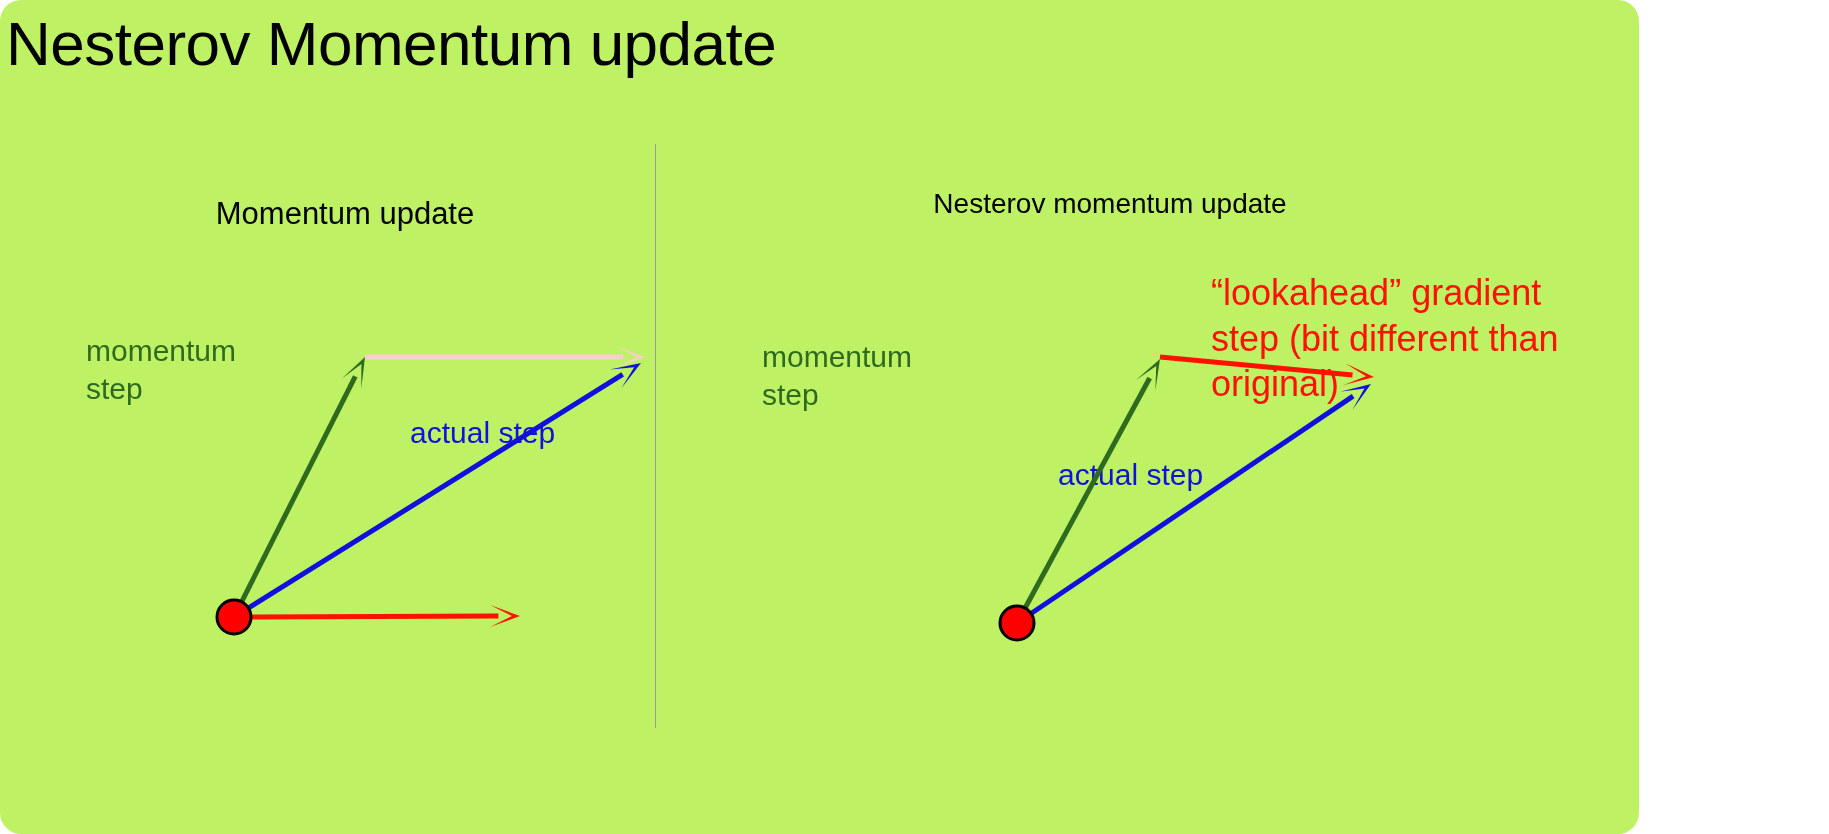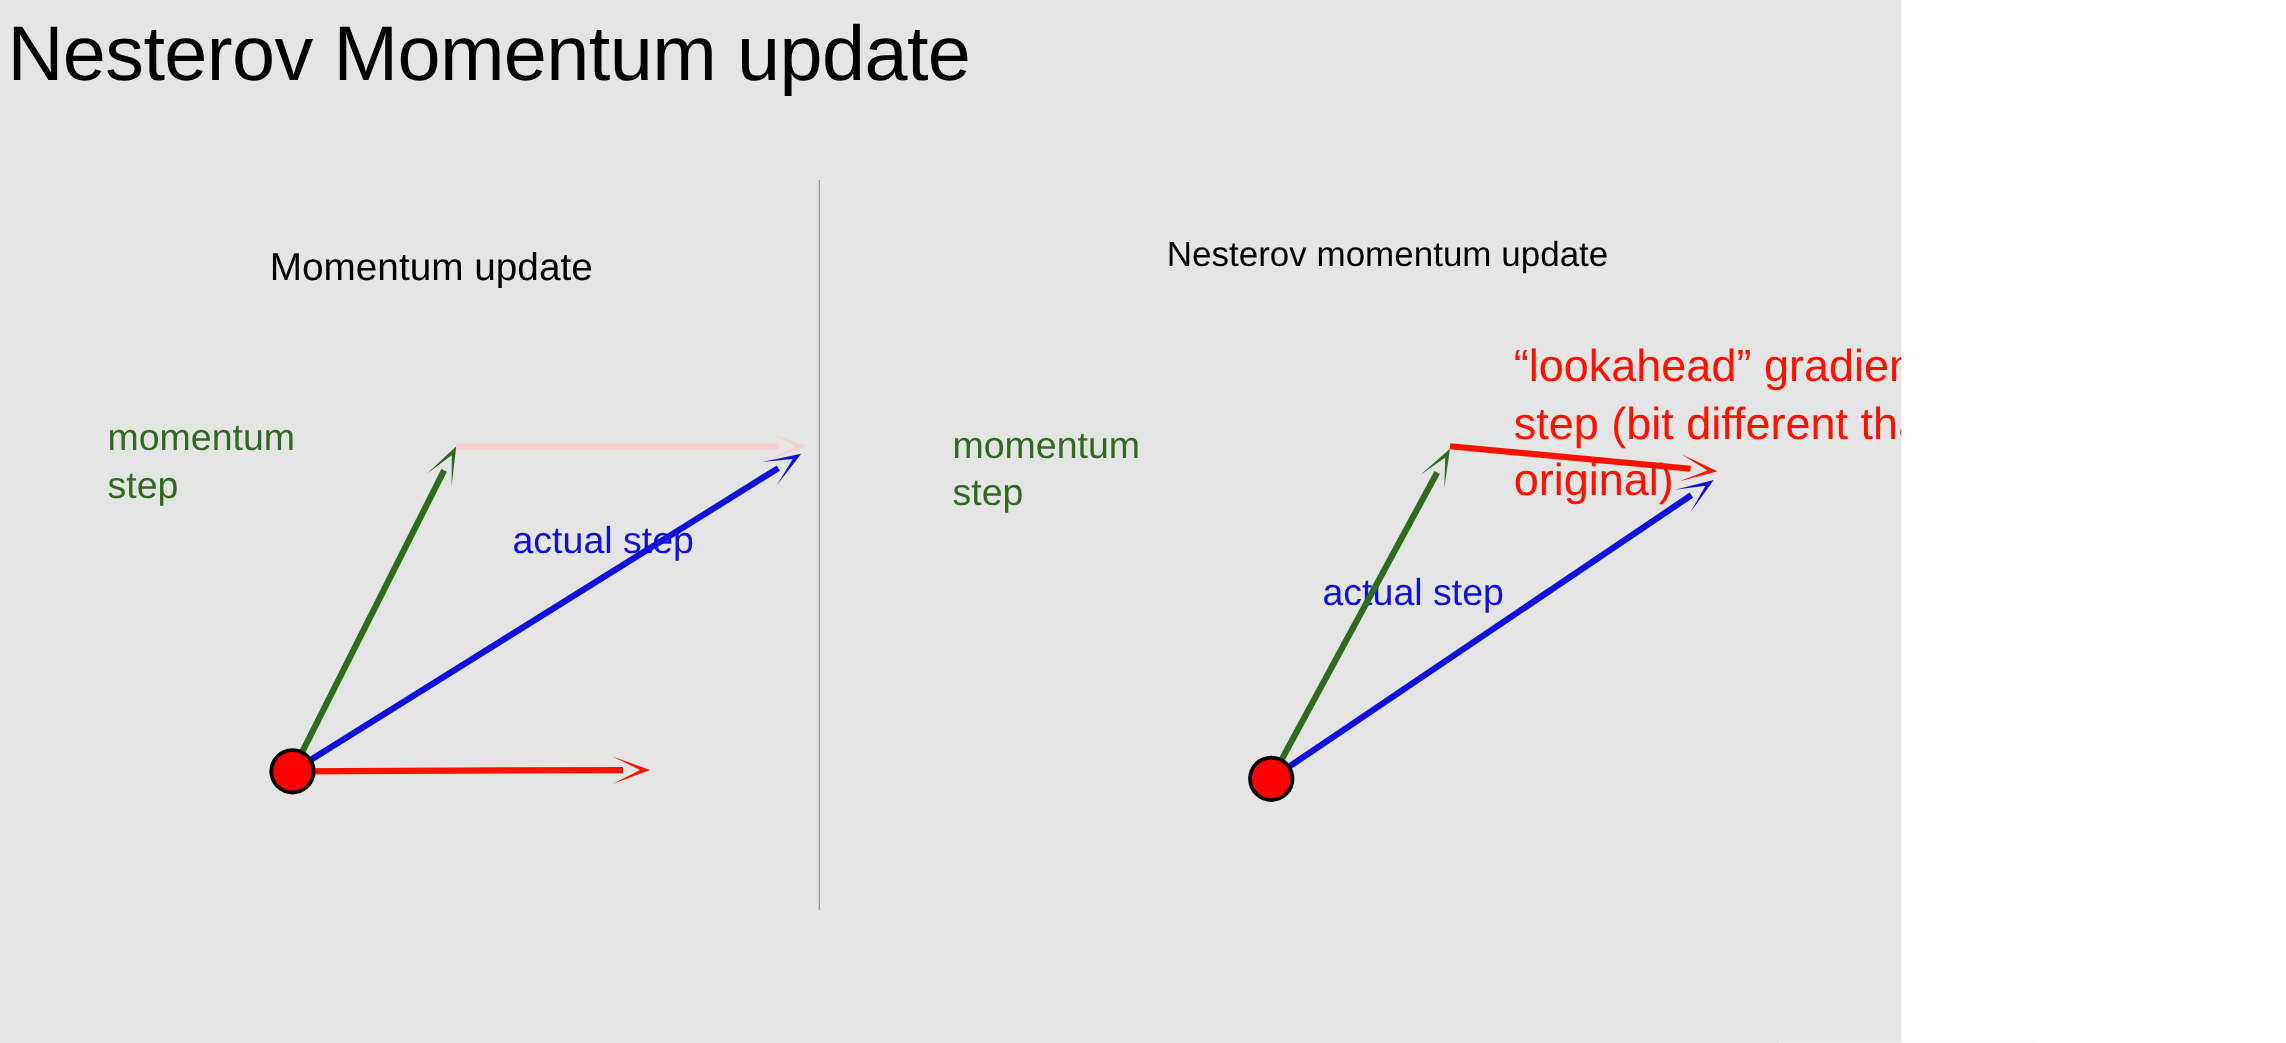--- a/index.html
+++ b/index.html
@@ -2,25 +2,26 @@
 <html><head>
 <meta charset="utf-8">
 <style>
   html, body {
     margin: 0;
     padding: 0;
     background: #ffffff;
   }
   #page {
     position: relative;
-    width: 1521px;
+    width: 1639px;
     height: 834px;
-    background: #e5e5e5;
+    background: #bef264;
     overflow: hidden;
     font-family: "Liberation Sans", sans-serif;
+    border-radius: 21px;
   }
   #slide-title {
     position: absolute;
     left: 6px;
     top: 8px;
     font-size: 62px;
     line-height: 1.15;
     color: #000000;
     font-family: "Liberation Sans", sans-serif;
     letter-spacing: -0.5px;

